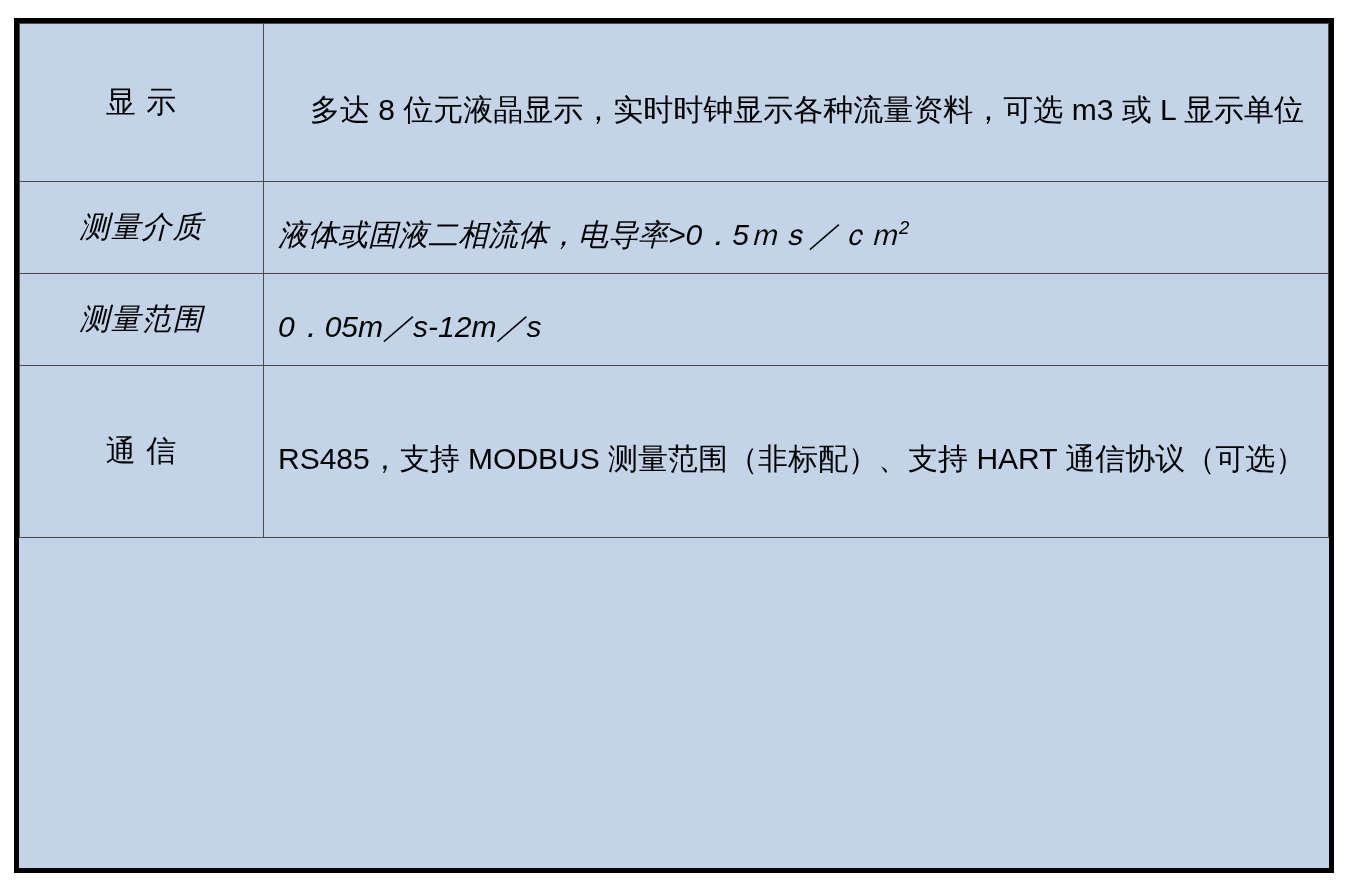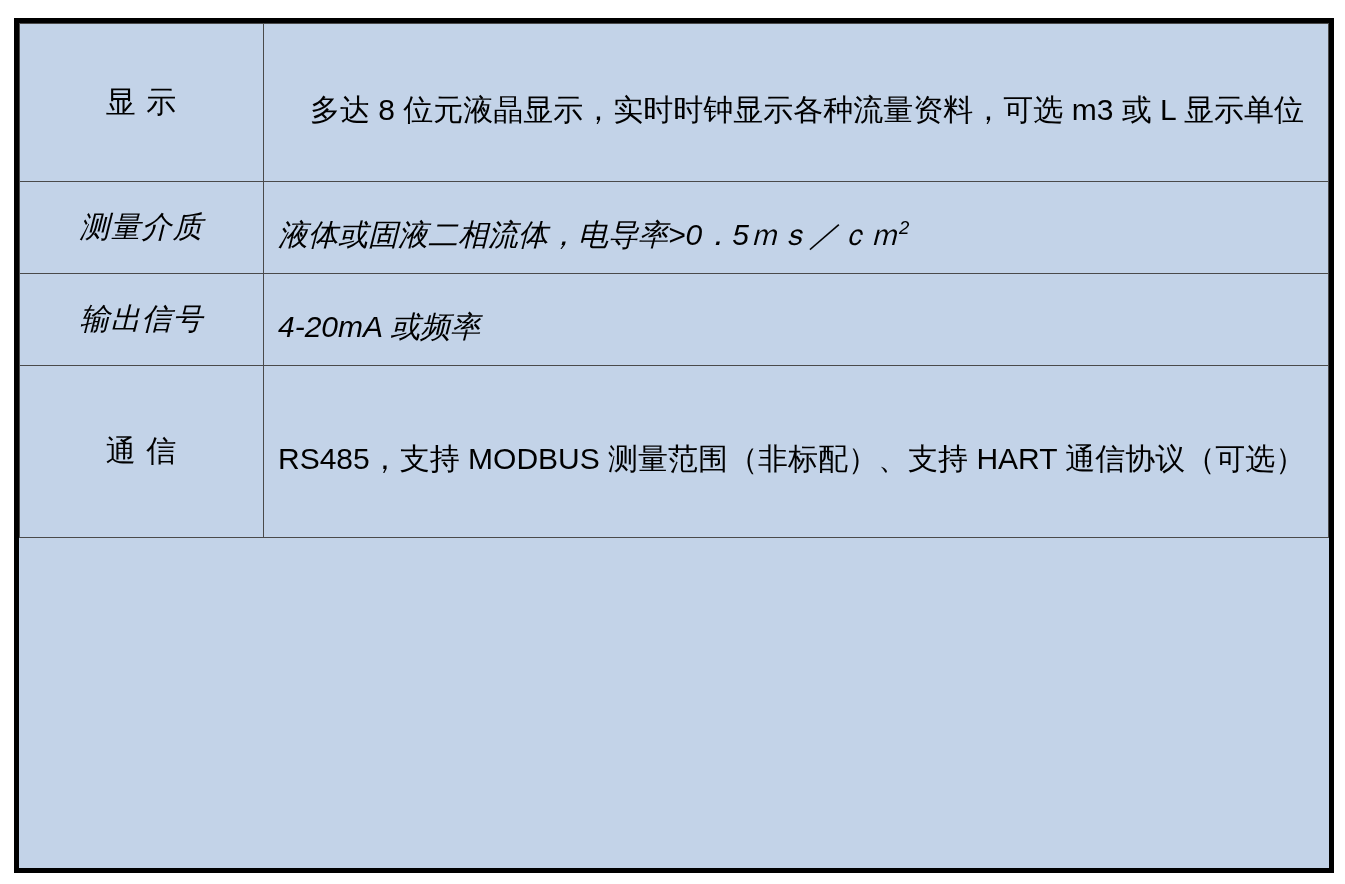--- a/index.html
+++ b/index.html
@@ -85,22 +85,22 @@
     <tbody>
       <tr class="row-tall">
         <td class="label">显  示</td>
         <td class="value">多达 8 位元液晶显示，实时时钟显示各种流量资料，可选 m3 或 L 显示单位</td>
       </tr>
       <tr class="row-mid">
         <td class="label">测量介质</td>
         <td class="value noindent">液体或固液二相流体，电导率&gt;0．5ｍｓ／ｃｍ<sup>2</sup></td>
       </tr>
       <tr class="row-mid">
-        <td class="label">输出信号</td>
-        <td class="value noindent">4-20mA 或频率</td>
+        <td class="label">测量范围</td>
+        <td class="value noindent mono">0．05m／s-12m／s</td>
       </tr>
       <tr class="row-tall2">
         <td class="label">通  信</td>
         <td class="value noindent">RS485，支持 MODBUS 测量范围（非标配）、支持 HART 通信协议（可选）</td>
       </tr>
     </tbody>
   </table>
 </div>
 
 </body></html>

